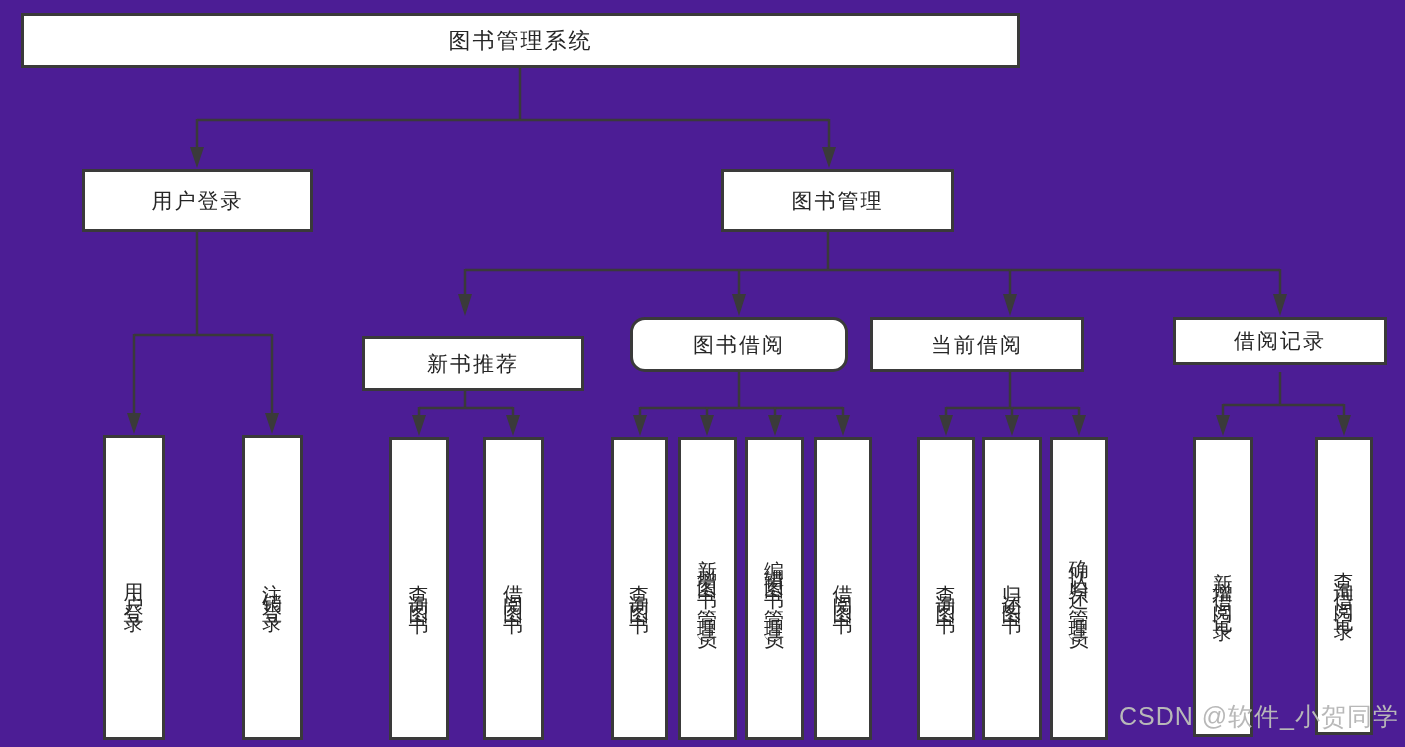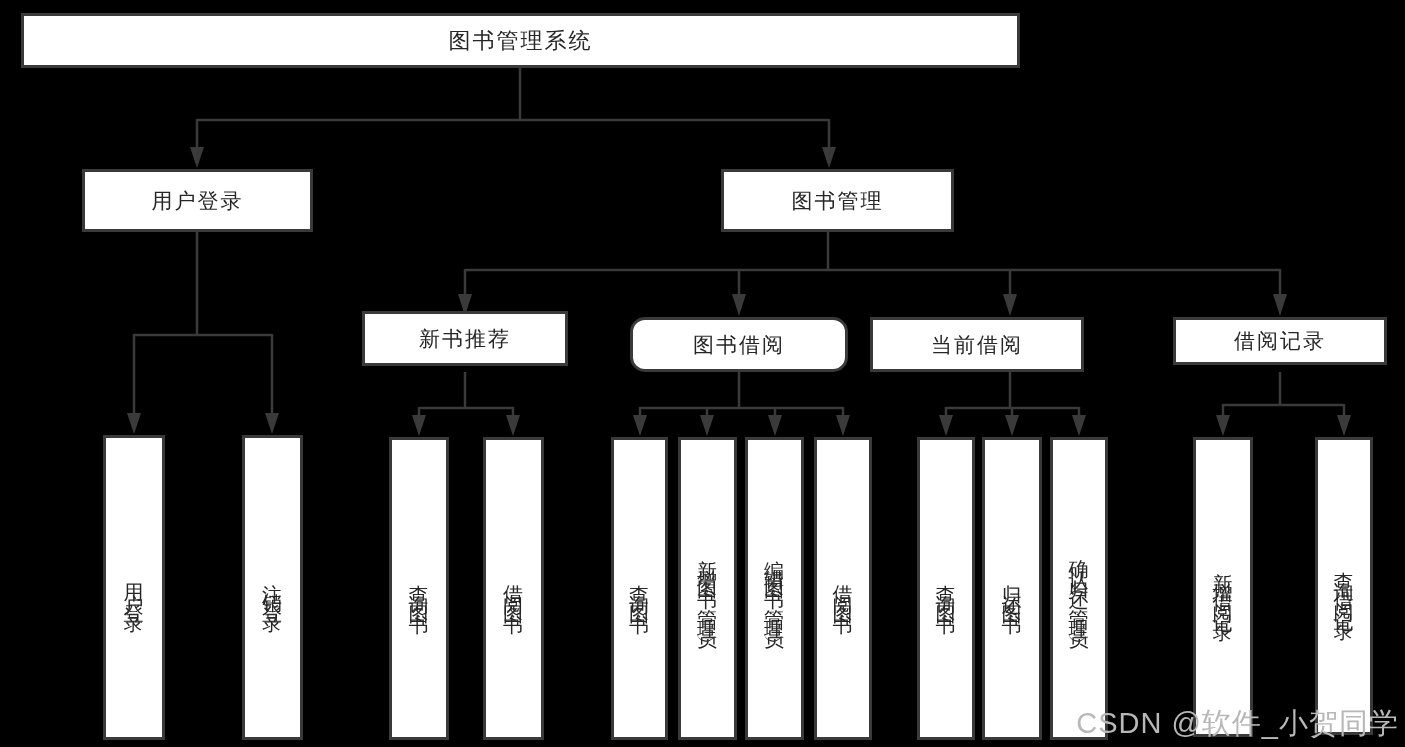--- a/index.html
+++ b/index.html
@@ -1,20 +1,20 @@
 <!DOCTYPE html>
 <html><head>
 <meta charset="utf-8">
 <style>
   html, body { margin: 0; padding: 0; background: #ffffff; }
   #canvas {
     position: relative;
     width: 1405px;
     height: 747px;
-    background: #000000;
+    background: #4c1d95;
     font-family: "Liberation Sans", "DejaVu Sans", sans-serif;
     overflow: hidden;
   }
   #connectors {
     position: absolute;
     left: 0; top: 0;
     width: 1405px; height: 747px;
     z-index: 1;
   }
   .box {
@@ -33,22 +33,22 @@
   .v {
     writing-mode: vertical-rl;
     text-orientation: mixed;
     font-size: 20px;
     letter-spacing: 10px;
     line-height: 1;
   }
   #watermark {
     position: absolute;
     right: 6px;
-    bottom: 3px;
-    font-size: 29px;
+    bottom: 14px;
+    font-size: 25px;
     color: #b8b8b8;
     letter-spacing: 1px;
     z-index: 5;
     white-space: nowrap;
   }
   line { stroke: #3a3a3a; stroke-width: 2.5; }
   polygon { fill: #3a3a3a; }
 </style>
 </head>
 <body>
@@ -121,21 +121,21 @@
     <span>图书管理系统</span>
   </div>
 
   <div class="box h" style="left:82px; top:169px; width:231px; height:63px;">
     <span>用户登录</span>
   </div>
   <div class="box h" style="left:712px; top:169px; width:233px; height:63px;margin-left:9px;">
     <span>图书管理</span>
   </div>
 
-  <div class="box h" style="left:362px; top:311px; width:206px; height:55px;">
+  <div class="box h" style="left:362px; top:336px; width:222px; height:55px;">
     <span>新书推荐</span>
   </div>
   <div class="box h" style="left:630px; top:317px; width:218px; height:55px;border-radius:15px;">
     <span>图书借阅</span>
   </div>
   <div class="box h" style="left:870px; top:317px; width:214px; height:55px;">
     <span>当前借阅</span>
   </div>
   <div class="box h" style="left:1173px; top:317px; width:214px; height:48px;">
     <span>借阅记录</span>

